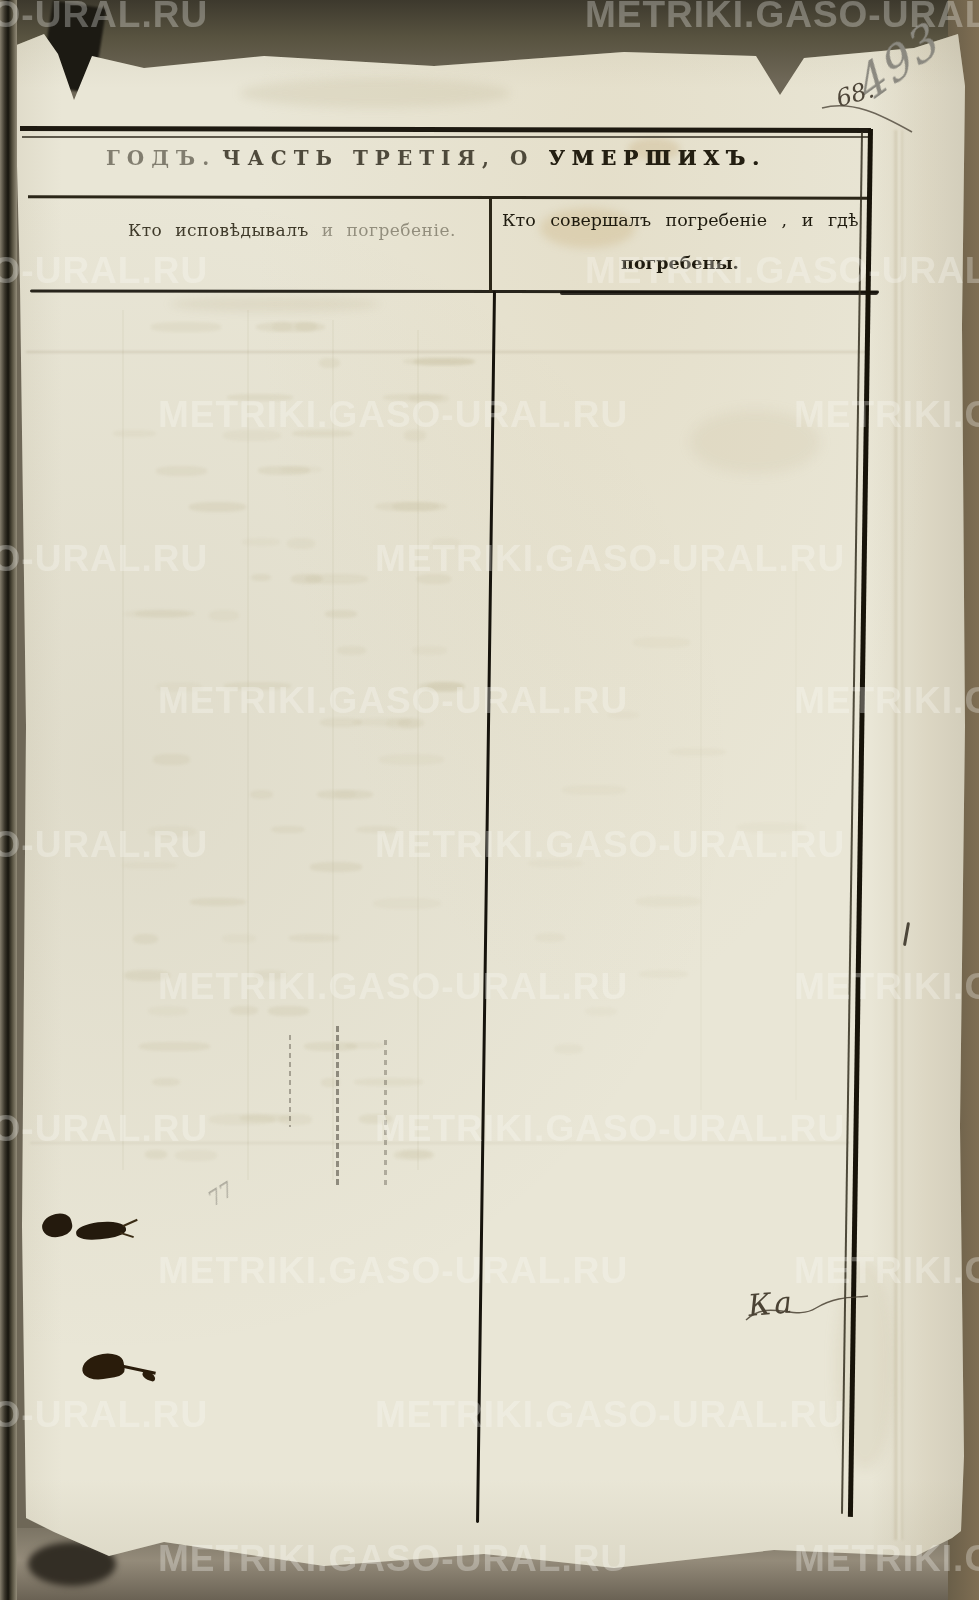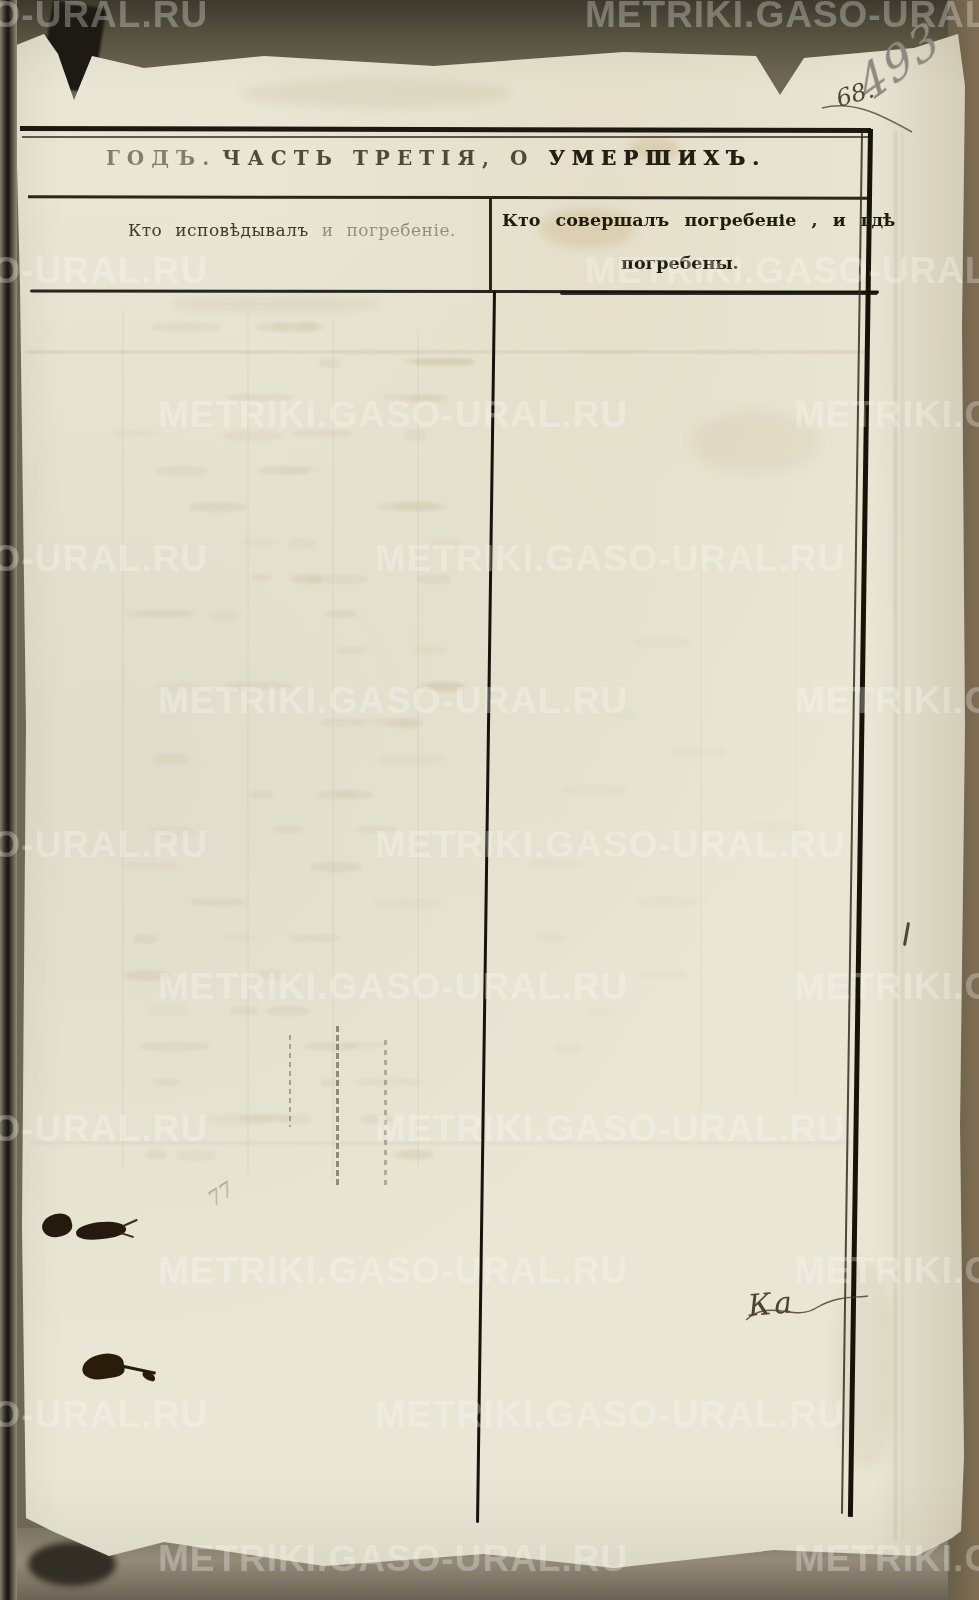--- a/index.html
+++ b/index.html
@@ -59,21 +59,21 @@
   
   .title-row{position:absolute;left:30px;top:146px;width:812px;text-align:center;z-index:5;
     font-size:20px;font-weight:bold;letter-spacing:7px;color:#241f12;white-space:nowrap;}
   .title-row .t1{opacity:.52;}
   .title-row .t2{opacity:.78;margin-left:6px;}
   .title-row .t3{opacity:1;margin-left:14px;text-shadow:.6px 0 0 #241f12;}
   .col-header-left{position:absolute;left:128px;top:220px;width:300px;z-index:5;
     font-size:17px;color:#3f3a2a;word-spacing:7px;letter-spacing:.5px;white-space:nowrap;}
   .col-header-left .faded{opacity:.5;filter:blur(.4px);}
   .col-header-right-1{position:absolute;left:502px;top:210px;width:356px;text-align:center;z-index:5;
-    font-size:17.5px;font-weight:700;color:#1f1b0f;word-spacing:9px;white-space:nowrap;}
+    font-size:17.5px;font-weight:400;color:#1f1b0f;word-spacing:9px;white-space:nowrap;}
   .col-header-right-2{position:absolute;left:502px;top:253px;width:356px;text-align:center;z-index:5;
     font-size:17.5px;font-weight:600;color:#1f1b0f;}
   
   .hw{position:absolute;z-index:7;font-family:"DejaVu Serif","Liberation Serif",serif;font-style:italic;}
   .hw-493{left:852px;top:34px;font-size:46px;color:#8b8980;transform:rotate(-36deg) skewX(-10deg);
     filter:blur(.4px);font-weight:300;letter-spacing:2px;}
   .hw-68{left:836px;top:80px;font-size:24px;color:#4e4639;transform:rotate(-16deg);}
   .hw-ka{left:748px;top:1286px;font-size:30px;color:#4a4234;transform:rotate(-5deg);letter-spacing:3px;}
   .hw-77{left:208px;top:1182px;font-size:20px;color:#9a978c;transform:rotate(-32deg);opacity:.75;filter:blur(.3px);}
   .flourish{position:absolute;z-index:7;}

